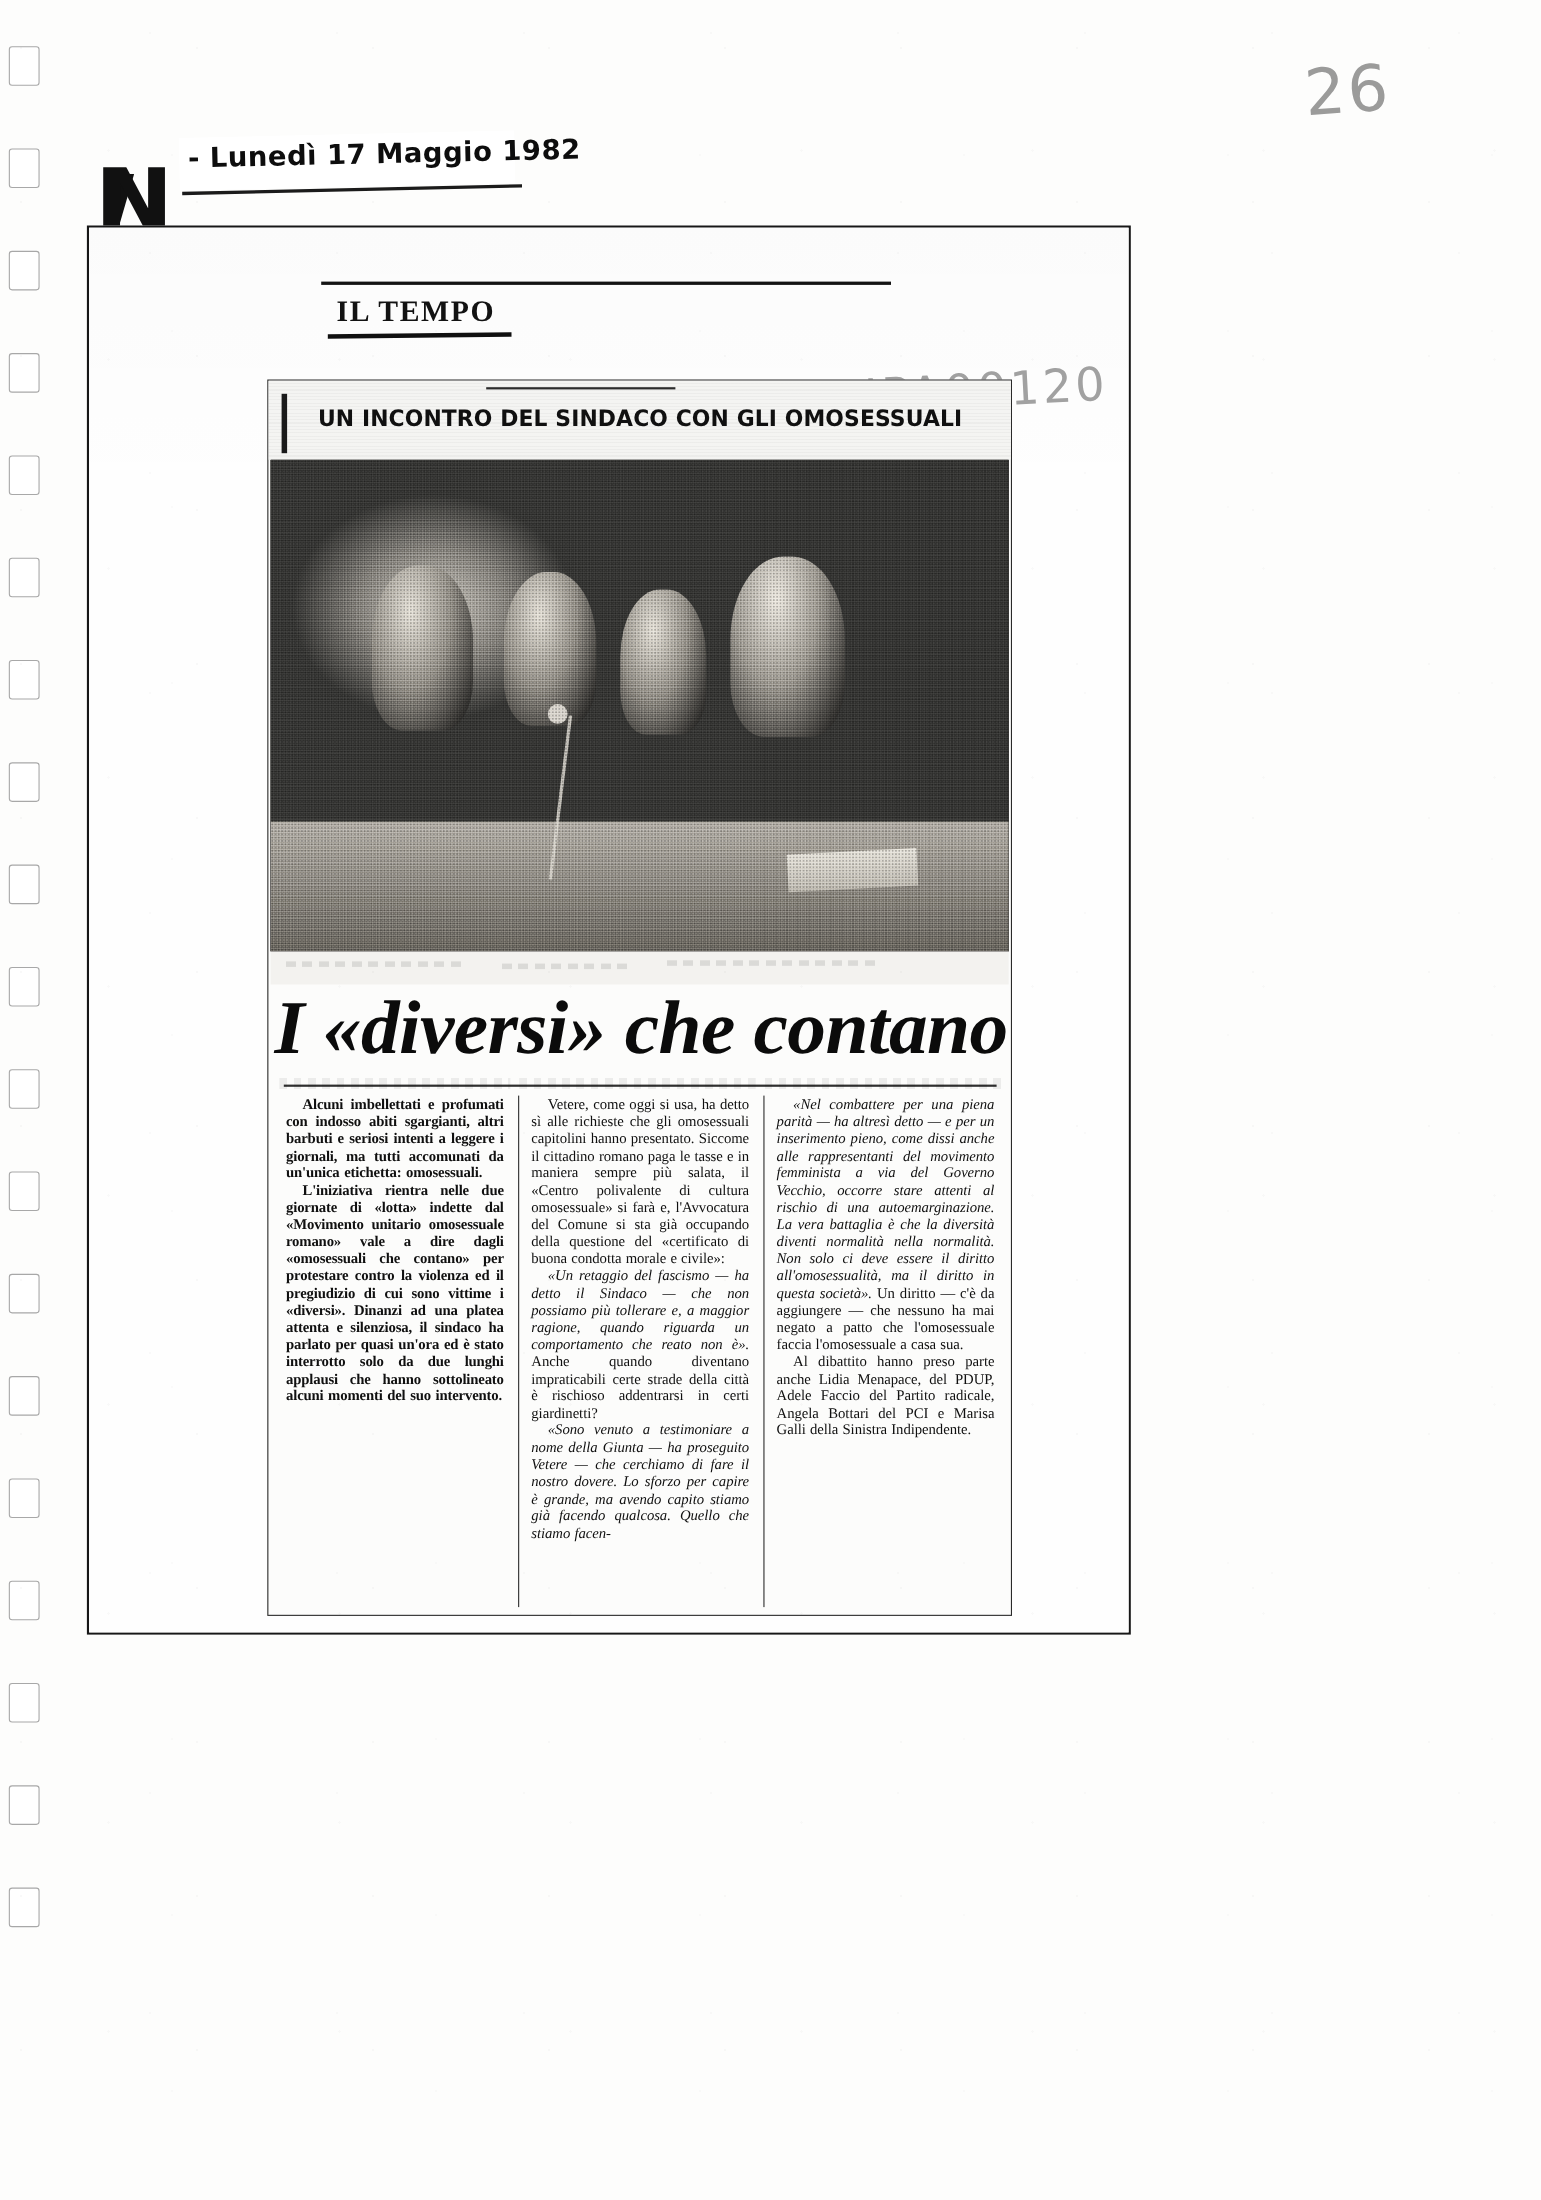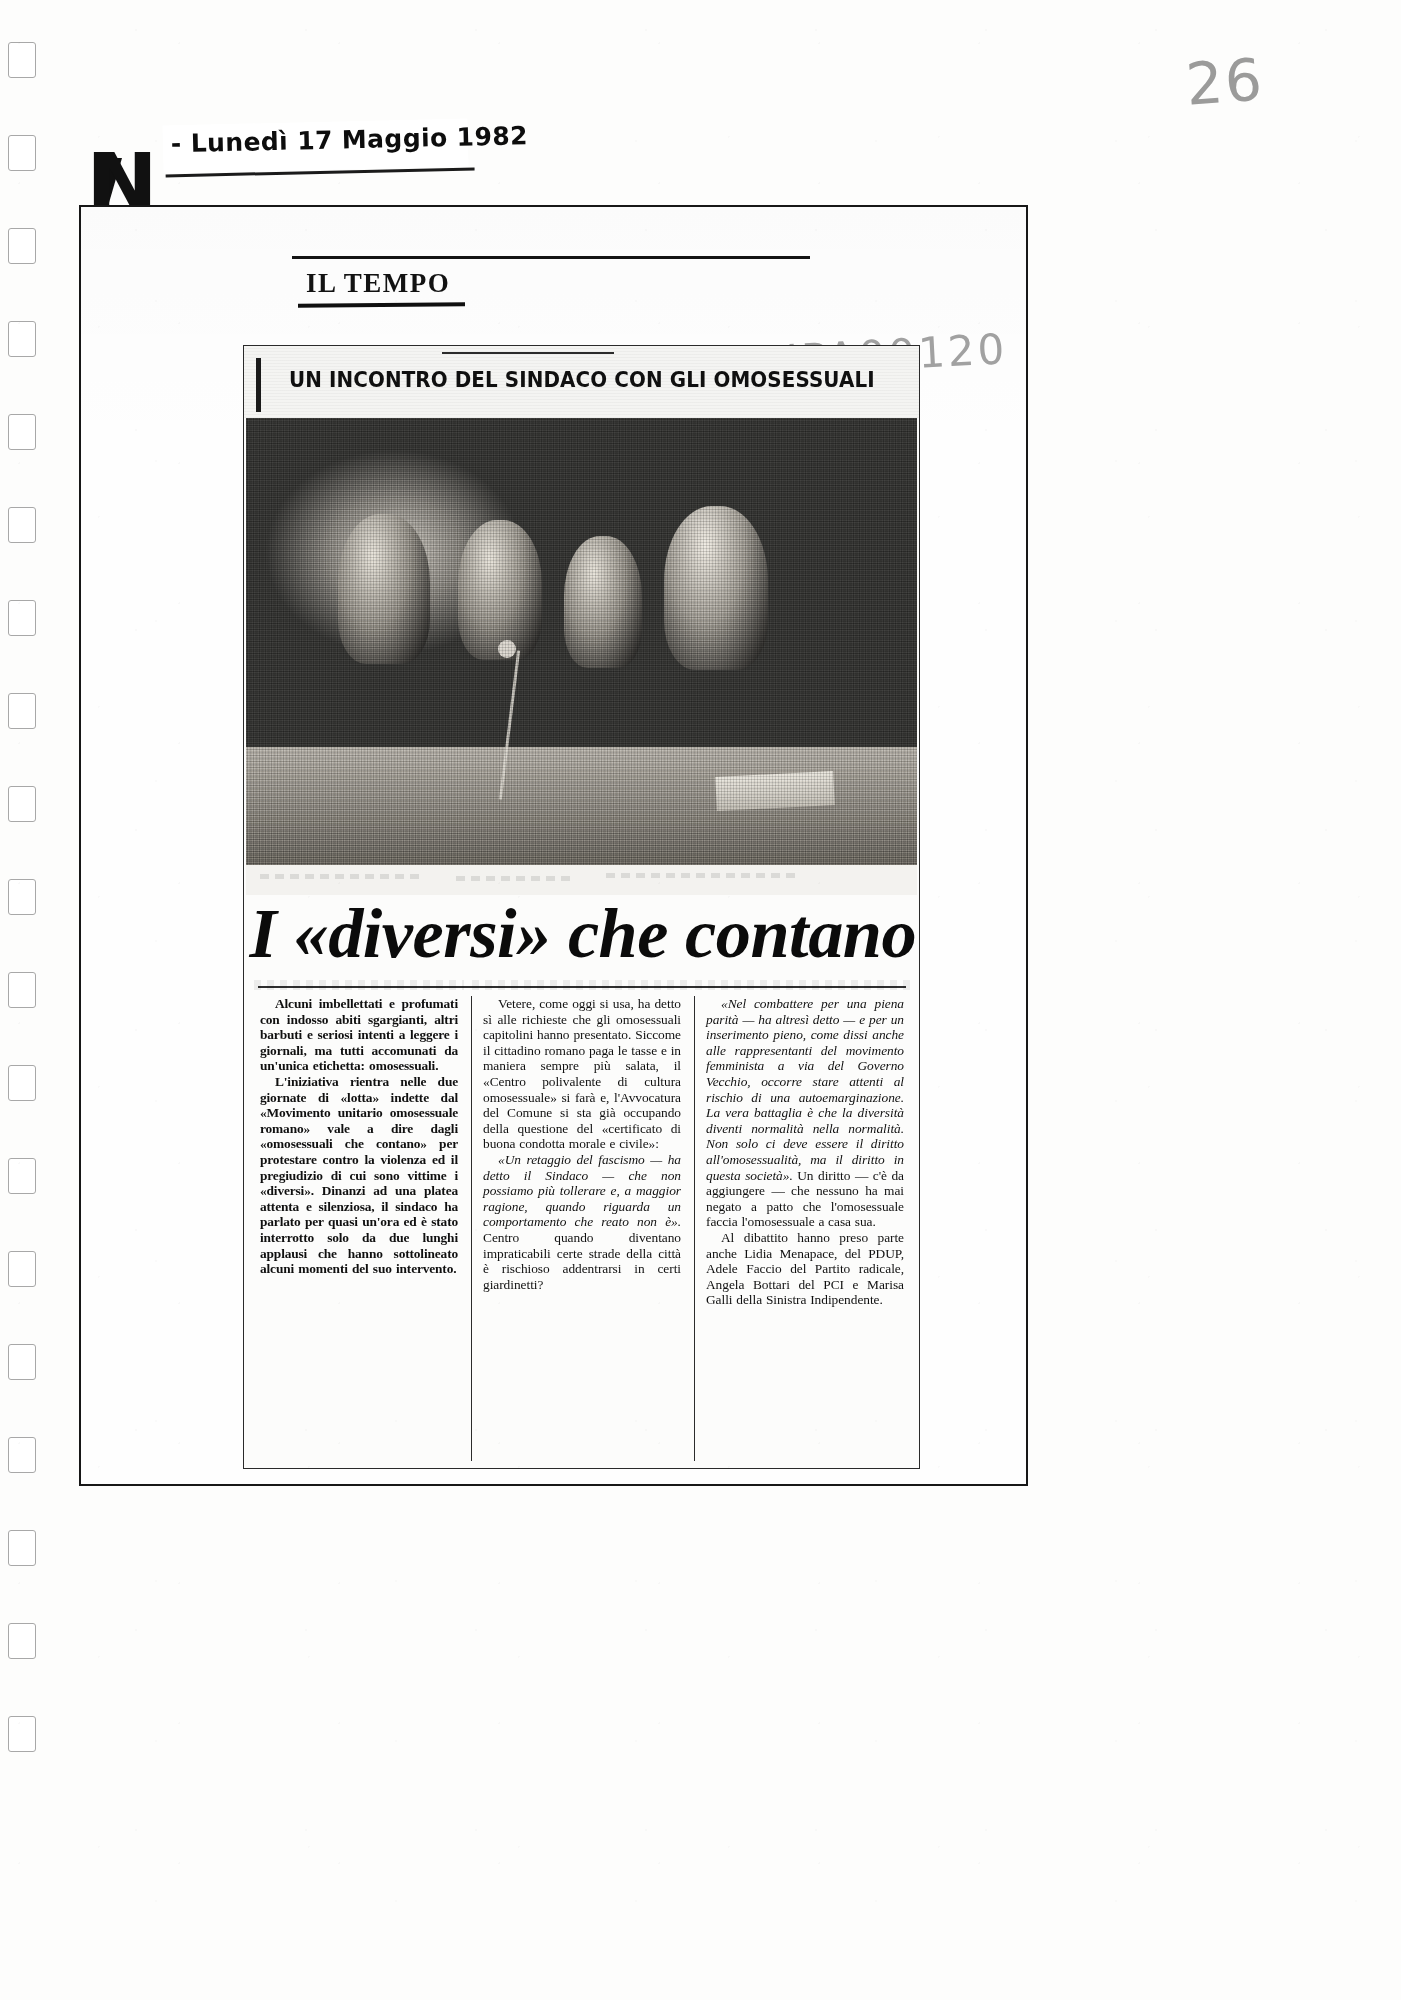--- a/index.html
+++ b/index.html
@@ -353,21 +353,22 @@
 
       <div class="col bold">
         <div class="col-top-ghost"></div>
         <p>Alcuni imbellettati e profumati con indosso abiti sgargianti, altri barbuti e seriosi intenti a leggere i giornali, ma tutti accomunati da un'unica etichetta: omosessuali.</p>
         <p>L'iniziativa rientra nelle due giornate di «lotta» indette dal «Movimento unitario omosessuale romano» vale a dire dagli «omosessuali che contano» per protestare contro la violenza ed il pregiudizio di cui sono vittime i «diversi». Dinanzi ad una platea attenta e silenziosa, il sindaco ha parlato per quasi un'ora ed è stato interrotto solo da due lunghi applausi che hanno sottolineato alcuni momenti del suo intervento.</p>
       </div>
 
       <div class="col reg">
         <div class="col-top-ghost"></div>
         <p>Vetere, come oggi si usa, ha detto sì alle richieste che gli omosessuali capitolini hanno presentato. Siccome il cittadino romano paga le tasse e in maniera sempre più salata, il «Centro polivalente di cultura omosessuale» si farà e, l'Avvocatura del Comune si sta già occupando della questione del «certificato di buona condotta morale e civile»:</p>
-        <p><span class="ital">«Un retaggio del fascismo — ha detto il Sindaco — che non possiamo più tollerare e, a maggior ragione, quando riguarda un comportamento che reato non è».</span><span> Centro quando diventano impraticabili certe strade della città è rischioso addentrarsi in certi giardinetti?</span></p>
+        <p><span class="ital">«Un retaggio del fascismo — ha detto il Sindaco — che non possiamo più tollerare e, a maggior ragione, quando riguarda un comportamento che reato non è».</span><span> Anche quando diventano impraticabili certe strade della città è rischioso addentrarsi in certi giardinetti?</span></p>
+        <p class="ital">«Sono venuto a testimoniare a nome della Giunta — ha proseguito Vetere — che cerchiamo di fare il nostro dovere. Lo sforzo per capire è grande, ma avendo capito stiamo già facendo qualcosa. Quello che stiamo facen-</p>
       </div>
 
       <div class="col reg">
         <div class="col-top-ghost"></div>
         <p><span class="ital">«Nel combattere per una piena parità — ha altresì detto — e per un inserimento pieno, come dissi anche alle rappresentanti del movimento femminista a via del Governo Vecchio, occorre stare attenti al rischio di una autoemarginazione. La vera battaglia è che la diversità diventi normalità nella normalità. Non solo ci deve essere il diritto all'omosessualità, ma il diritto in questa società».</span><span> Un diritto — c'è da aggiungere — che nessuno ha mai negato a patto che l'omosessuale faccia l'omosessuale a casa sua.</span></p>
         <p>Al dibattito hanno preso parte anche Lidia Menapace, del PDUP, Adele Faccio del Partito radicale, Angela Bottari del PCI e Marisa Galli della Sinistra Indipendente.</p>
       </div>
 
     </div>
   </div>

